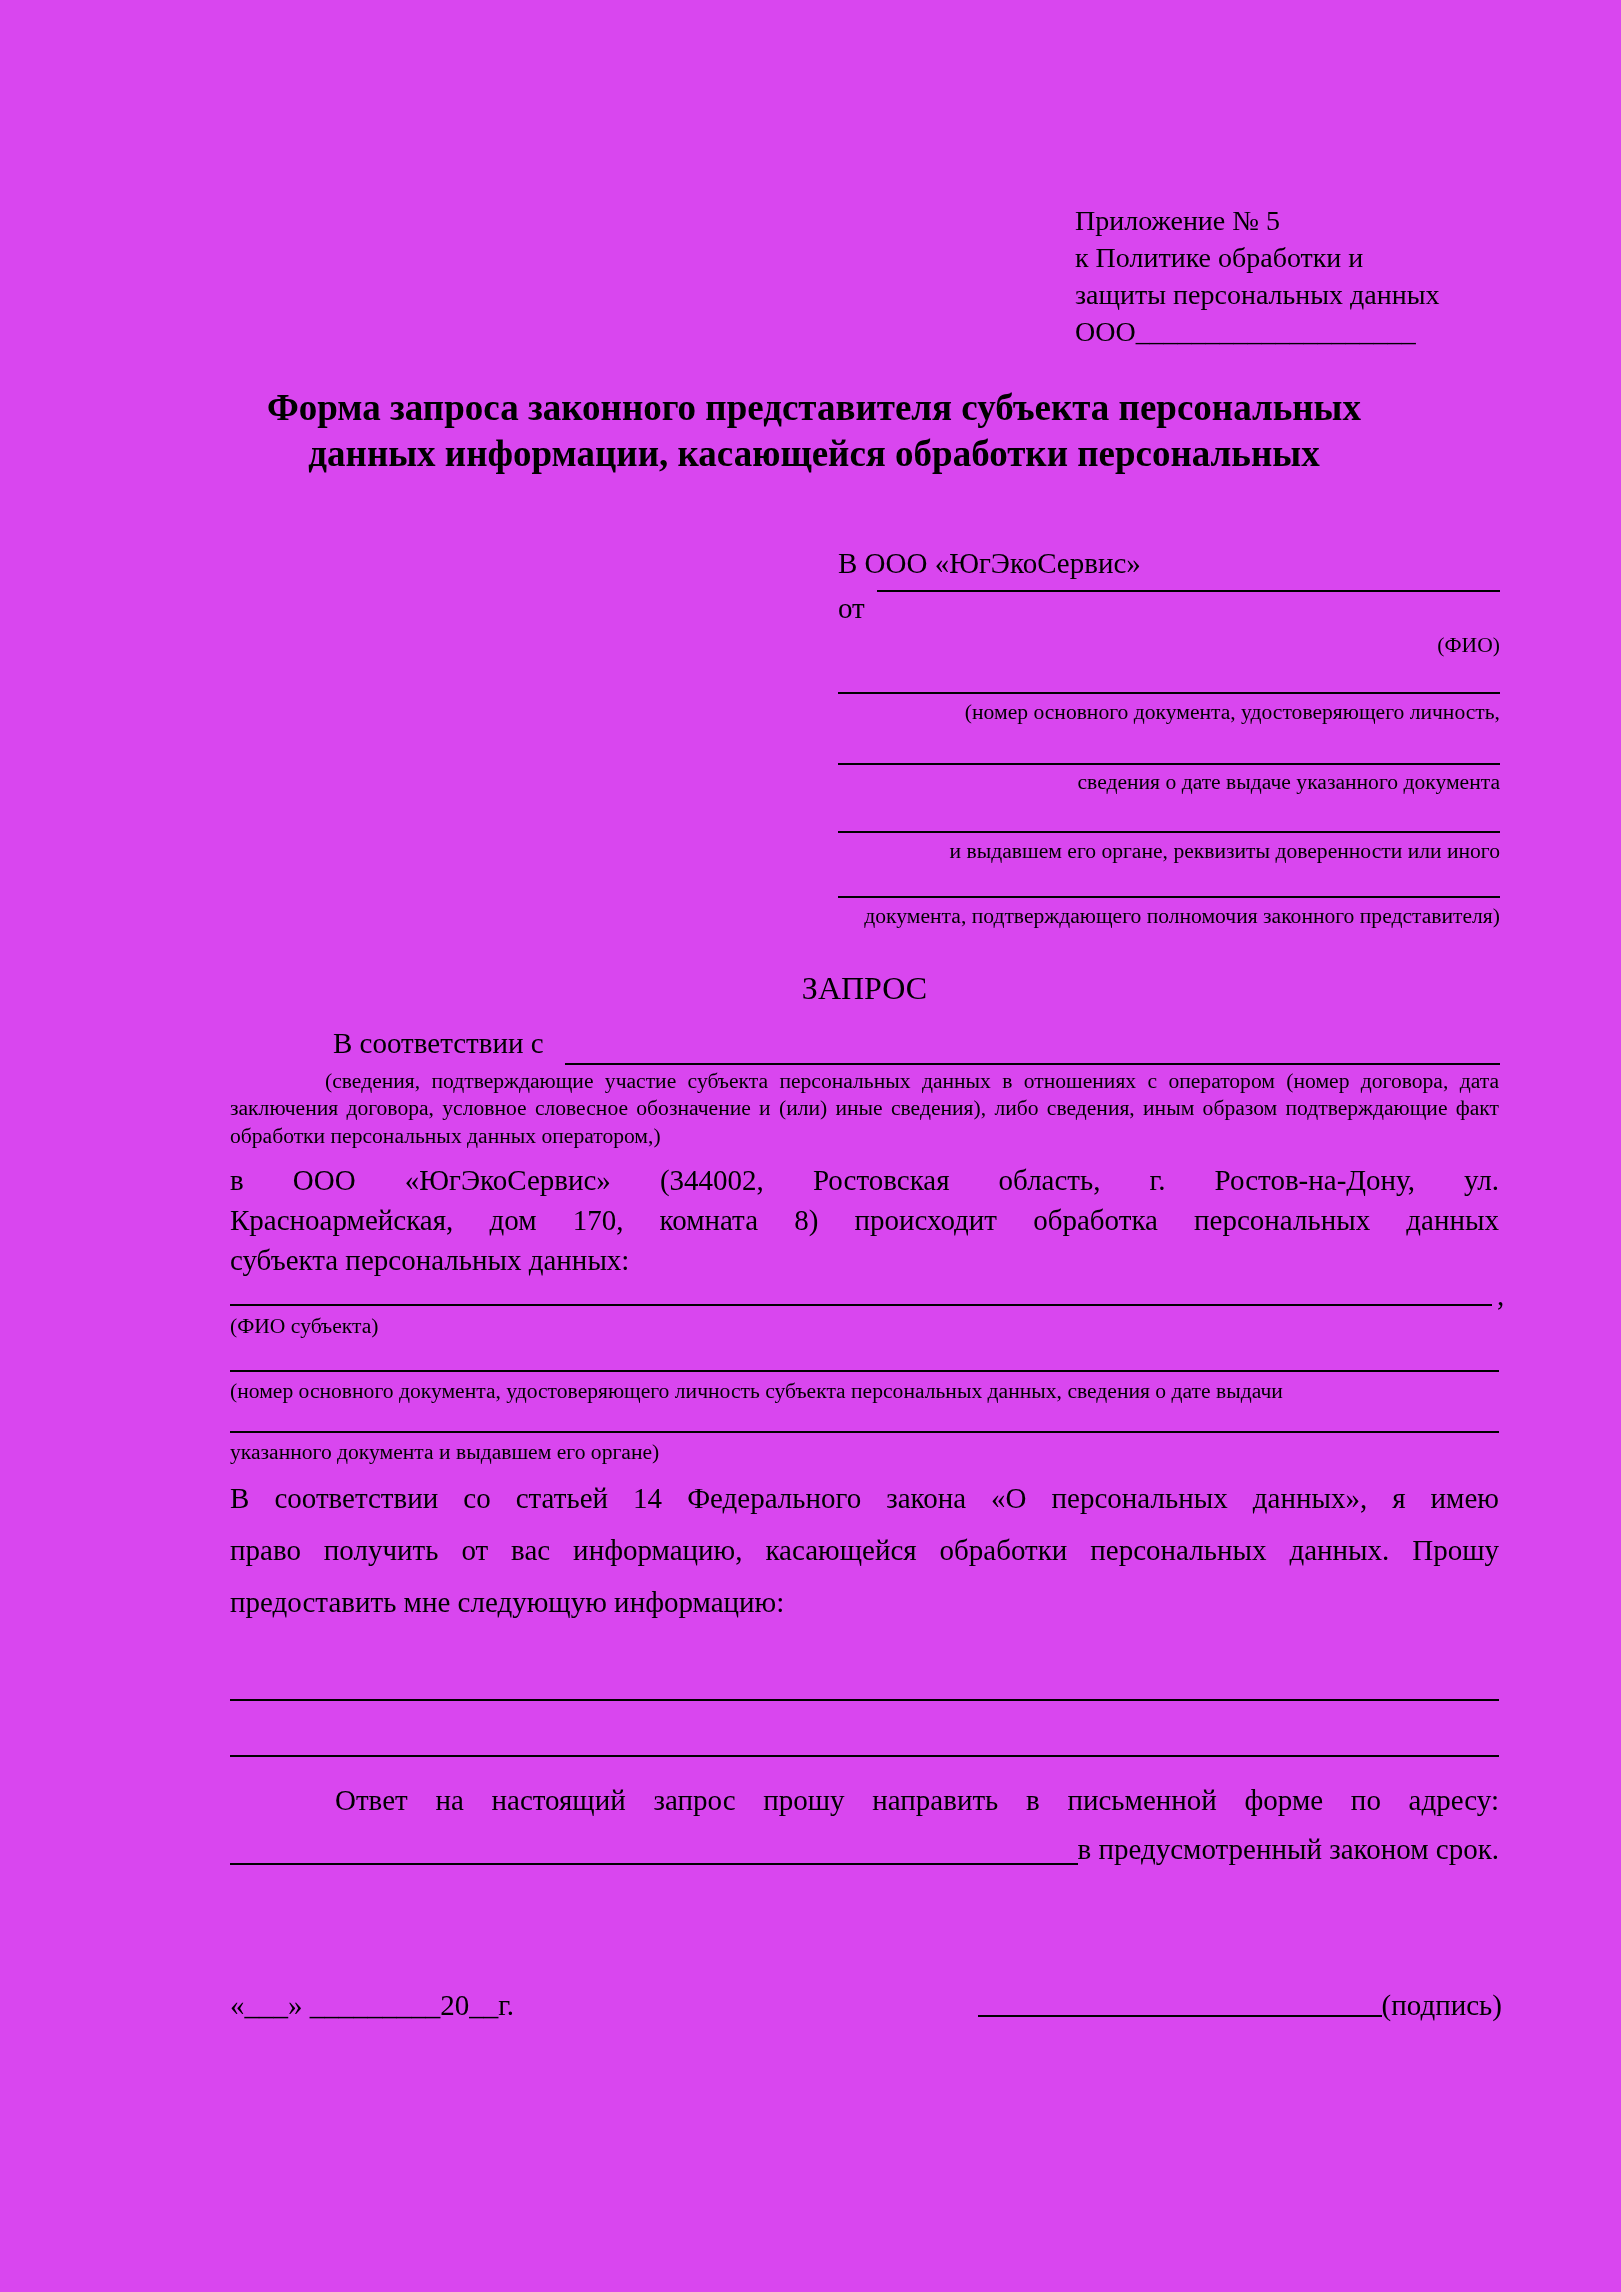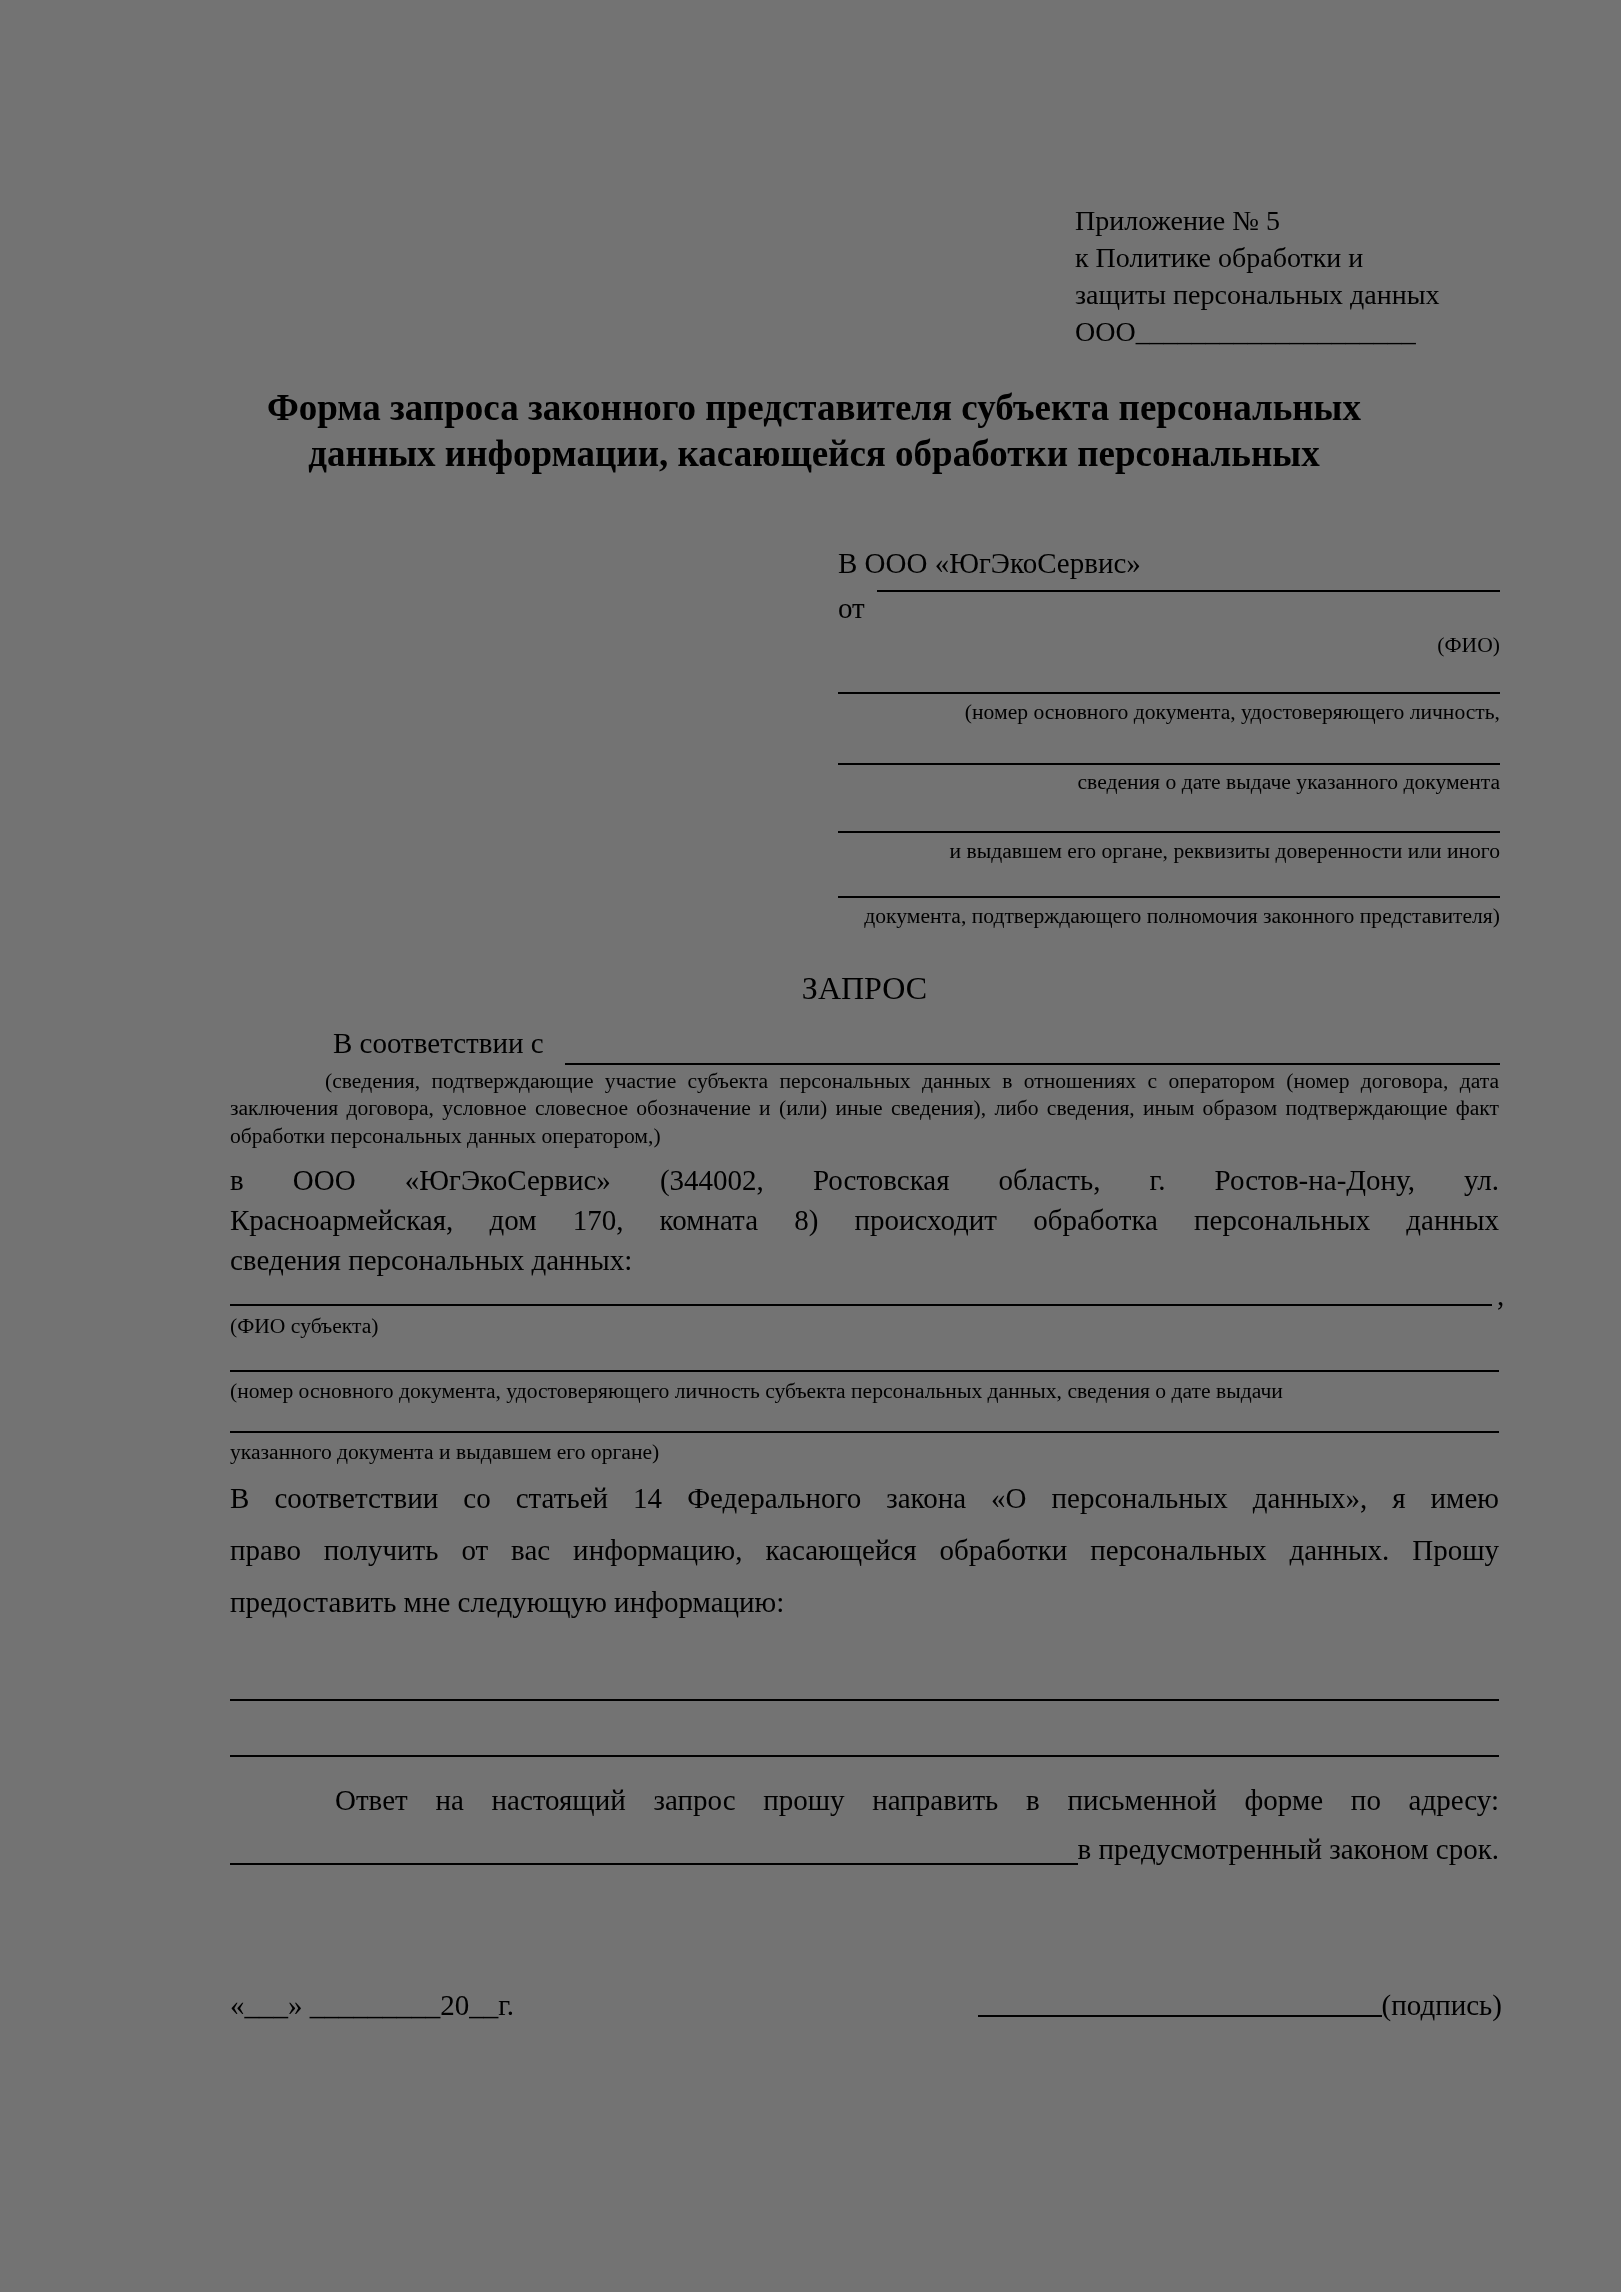--- a/index.html
+++ b/index.html
@@ -4,21 +4,21 @@
 <style>
   html, body {
     margin: 0;
     padding: 0;
     background: #ffffff;
   }
   .page {
     position: relative;
     width: 1621px;
     height: 2293px;
-    background: #737373;
+    background: #d946ef;
     color: #000000;
     font-family: "Liberation Serif", "DejaVu Serif", serif;
     overflow: hidden;
   }
   
   .appendix {
     position: absolute;
     left: 1075px;
     top: 202px;
     font-size: 28px;
@@ -221,21 +221,21 @@
   <div class="accord-hr"></div>
   <div class="accord-cap">
     <div class="jl indent1">(сведения, подтверждающие участие субъекта персональных данных в отношениях с оператором (номер договора, дата</div>
     <div class="jl">заключения договора, условное словесное обозначение и (или) иные сведения), либо сведения, иным образом подтверждающие факт</div>
     <div>обработки персональных данных оператором,)</div>
   </div>
 
   <div class="op-par">
     <div class="jl">в ООО «ЮгЭкоСервис» (344002, Ростовская область, г. Ростов-на-Дону, ул.</div>
     <div class="jl">Красноармейская, дом 170, комната 8) происходит обработка персональных данных</div>
-    <div>сведения персональных данных:</div>
+    <div>субъекта персональных данных:</div>
   </div>
 
   <div class="hr hr-fio"></div>
   <div class="comma">,</div>
   <div class="cap-c" style="top:1313px">(ФИО субъекта)</div>
   <div class="hr hr-doc"></div>
   <div class="cap-c" style="top:1378px">(номер основного документа, удостоверяющего личность субъекта персональных данных, сведения о дате выдачи</div>
   <div class="hr hr-issuer"></div>
   <div class="cap-c" style="top:1439px">указанного документа и выдавшем его органе)</div>
 

